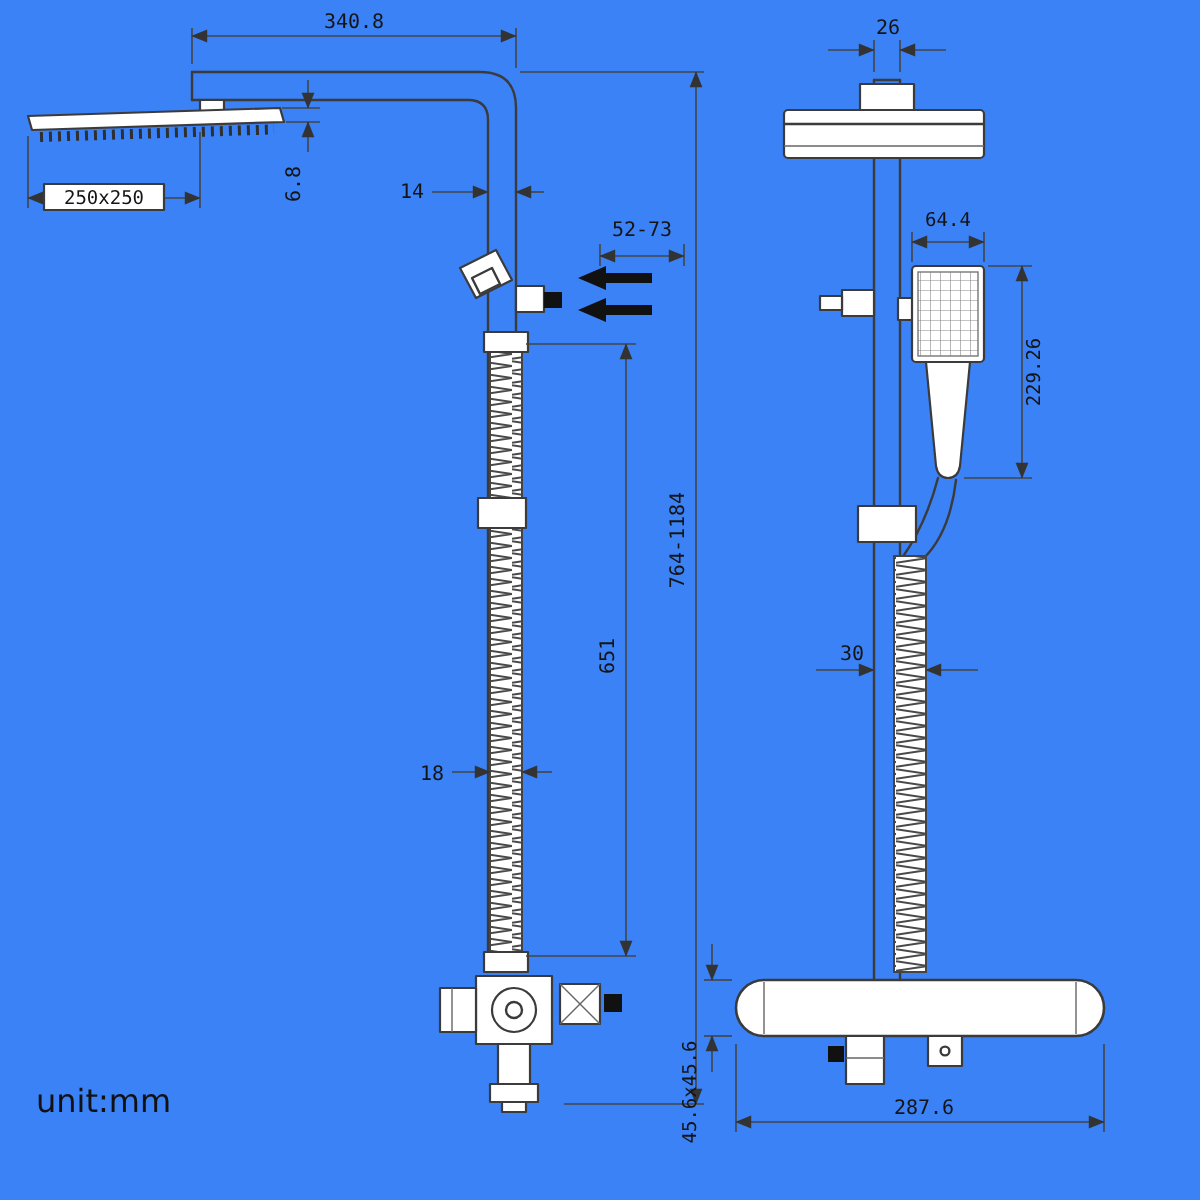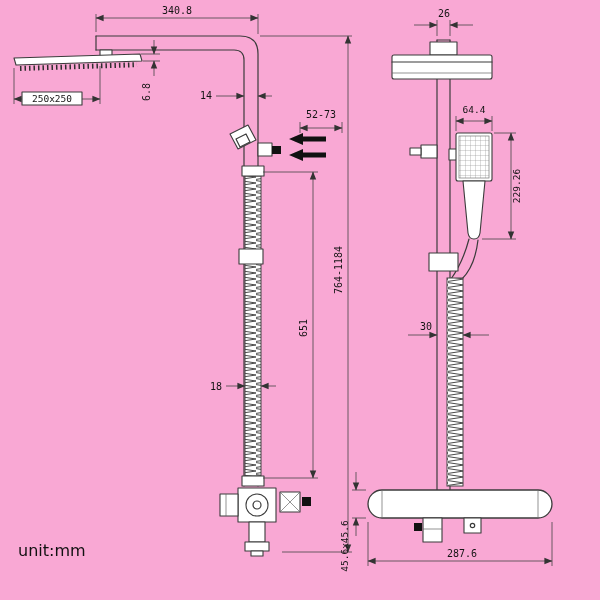--- a/index.html
+++ b/index.html
@@ -1,16 +1,16 @@
 <!DOCTYPE html>
 <html><head>
 <meta charset="utf-8">
 <style>
   html,body{margin:0;padding:0;background:#fff;}
-  .stage{width:600px;height:600px;background:#f9a8d4;position:relative;}
+  .stage{width:600px;height:600px;background:#3b82f6;position:relative;}
   svg{display:block;}
   .outline{stroke:#3b3b3b;stroke-width:1.2;fill:none;stroke-linejoin:round;stroke-linecap:round;}
   .solid{stroke:#3b3b3b;stroke-width:1.1;fill:#fff;stroke-linejoin:round;}
   .thin{stroke:#666;stroke-width:.7;fill:none;}
   .dim{stroke:#444;stroke-width:.8;fill:none;}
   .blk{fill:#111;stroke:none;}
   .comb{stroke:#2f2f2f;stroke-width:5;stroke-dasharray:1.5 3;fill:none;}
   .white{fill:#fff;stroke:none;}
   .dtext{font:10px "DejaVu Sans Mono","Liberation Mono",monospace;fill:#141414;}
   .small{font-size:9.5px;}

